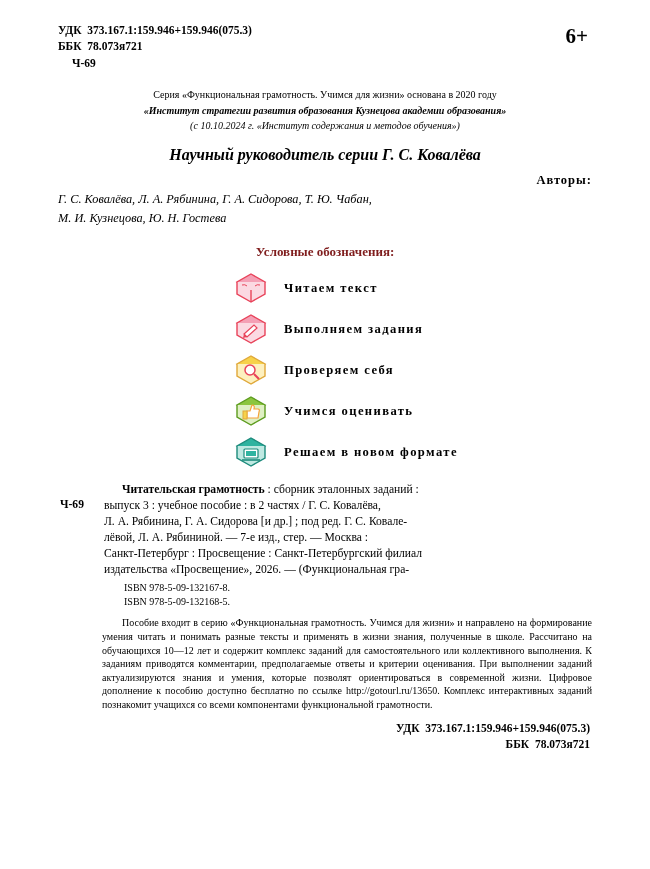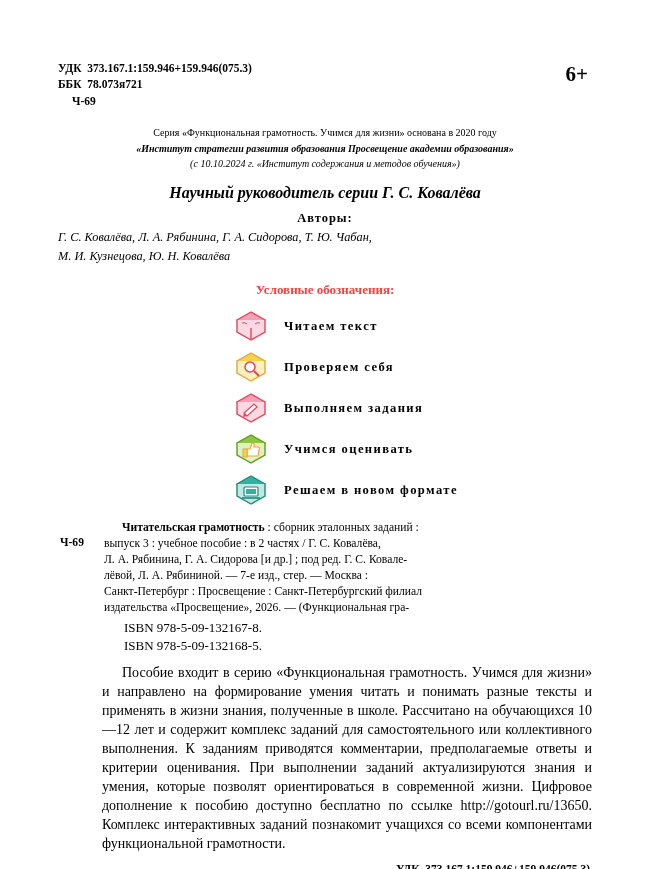--- a/index.html
+++ b/index.html
@@ -14,21 +14,21 @@
     color: #000000;
     position: relative;
     overflow: hidden;
   }
   .page {
     position: absolute;
     left: 0; top: 0;
     width: 650px;
     height: 869px;
     box-sizing: border-box;
-    padding: 60px 58px 0 58px;
+    padding: 22px 58px 0 58px;
   }
 
   
   .top-row {
     display: flex;
     justify-content: space-between;
     align-items: flex-start;
   }
   .codes {
     font-size: 11.5px;
@@ -64,40 +64,40 @@
   .leader {
     margin-top: 13px;
     text-align: center;
     font-size: 16px;
     font-weight: bold;
     font-style: italic;
   }
 
   .authors-title {
     margin-top: 9px;
-    text-align: center;
+    text-align: right;
     font-size: 12.5px;
     font-weight: bold;
     letter-spacing: 1px;
   }
   .authors {
     text-align: left;
     font-size: 12.3px;
     font-style: italic;
     line-height: 1.55;
     margin-top: 2px;
   }
 
   
   .legend-title {
     margin-top: 16px;
     text-align: center;
     font-size: 13px;
     font-weight: bold;
-    color: #ef4444;
+    color: #7f1d1d;
   }
   .legend-list {
     margin-top: 8px;
     padding-left: 176px;
   }
   .legend-item {
     display: flex;
     align-items: center;
     height: 40px;
     margin-bottom: 1px;
@@ -132,28 +132,28 @@
   .bib-body {
     flex: 1 1 auto;
     text-align: justify;
   }
   .bib-body .t-line { }
   .bib-body .first { text-indent: 18px; }
   .bib-body .bold { font-weight: bold; }
   .isbn-block {
     margin-top: 3px;
     padding-left: 20px;
-    font-size: 13px;
+    font-size: 10px;
     line-height: 1.42;
   }
 
   
   .annot {
     margin-top: 7px;
-    font-size: 14px;
+    font-size: 10px;
     line-height: 1.36;
     text-align: justify;
     text-indent: 20px;
     padding-left: 44px;
   }
 
   
   .codes-bottom {
     margin-top: 8px;
     text-align: right;
@@ -173,33 +173,33 @@
     <div class="codes">
       <div class="c-line"><span class="lbl">УДК</span>  <span>373.167.1:159.946+159.946(075.3)</span></div>
       <div class="c-line"><span class="lbl">ББК</span>  <span>78.073я721</span></div>
       <div class="c-line indent">Ч-69</div>
     </div>
     <div class="age-badge">6+</div>
   </div>
 
   <div class="series">
     <div class="l1">Серия «Функциональная грамотность. Учимся для жизни» основана в 2020 году</div>
-    <div class="l3">«Институт стратегии развития образования Просвещение академии образования»</div>
+    <div class="l3">«Институт стратегии развития образования Кузнецова академии образования»</div>
     <div class="l4">(с 10.10.2024 г. «Институт содержания и методов обучения»)</div>
   </div>
 
   <div class="leader">
     <span>Научный руководитель серии</span>
     <span>Г. С. Ковалёва</span>
   </div>
 
   <div class="authors-title">Авторы:</div>
   <div class="authors">
     <div>Г. С. Ковалёва, Л. А. Рябинина, Г. А. Сидорова,  Т. Ю. Чабан,</div>
-    <div>М. И. Кузнецова, Ю. Н. Ковалёва</div>
+    <div>М. И. Кузнецова, Ю. Н. Гостева</div>
   </div>
 
   <div class="legend-title">Условные обозначения:</div>
   <div class="legend-list">
 
     <div class="legend-item">
       <div class="legend-ico">
         <svg width="34" height="34" viewBox="0 0 34 34">
           <path d="M17 3 L31 11 L17 19 L3 11 Z" fill="#f4a0b5" stroke="#e8435a" stroke-width="1.4"></path>
           <path d="M3 11 L3 23 L17 31 L31 23 L31 11" fill="#fbd9e2" stroke="#e8435a" stroke-width="1.4"></path>
@@ -207,39 +207,39 @@
           <path d="M8 14 Q11 13 13 15" stroke="#e8435a" stroke-width="1" fill="none"></path>
           <path d="M21 15 Q23 13 26 14" stroke="#e8435a" stroke-width="1" fill="none"></path>
         </svg>
       </div>
       <div class="legend-label">Читаем  текст</div>
     </div>
 
     <div class="legend-item">
       <div class="legend-ico">
         <svg width="34" height="34" viewBox="0 0 34 34">
+          <path d="M17 3 L31 11 L17 19 L3 11 Z" fill="#f4a0b5" stroke="#e8435a" stroke-width="1.4"></path>
+          <path d="M3 11 L3 23 L17 31 L31 23 L31 11" fill="#fbd9e2" stroke="#e8435a" stroke-width="1.4"></path>
+          <path d="M10 22 L20 13 L23 16 L13 25 Z" fill="#ffffff" stroke="#e8435a" stroke-width="1.2"></path>
+          <path d="M10 22 L13 25 L9 26 Z" fill="#e8435a"></path>
+        </svg>
+      </div>
+      <div class="legend-label">Выполняем  задания</div>
+    </div>
+
+    <div class="legend-item">
+      <div class="legend-ico">
+        <svg width="34" height="34" viewBox="0 0 34 34">
           <path d="M17 3 L31 11 L17 19 L3 11 Z" fill="#f7d24a" stroke="#e0a83a" stroke-width="1.4"></path>
           <path d="M3 11 L3 23 L17 31 L31 23 L31 11" fill="#fdf0bf" stroke="#e0a83a" stroke-width="1.4"></path>
           <circle cx="16" cy="17" r="5" fill="#ffffff" stroke="#e8435a" stroke-width="1.5"></circle>
           <path d="M20 21 L25 26" stroke="#e8435a" stroke-width="2" fill="none"></path>
         </svg>
       </div>
       <div class="legend-label">Проверяем  себя</div>
-    </div>
-
-    <div class="legend-item">
-      <div class="legend-ico">
-        <svg width="34" height="34" viewBox="0 0 34 34">
-          <path d="M17 3 L31 11 L17 19 L3 11 Z" fill="#f4a0b5" stroke="#e8435a" stroke-width="1.4"></path>
-          <path d="M3 11 L3 23 L17 31 L31 23 L31 11" fill="#fbd9e2" stroke="#e8435a" stroke-width="1.4"></path>
-          <path d="M10 22 L20 13 L23 16 L13 25 Z" fill="#ffffff" stroke="#e8435a" stroke-width="1.2"></path>
-          <path d="M10 22 L13 25 L9 26 Z" fill="#e8435a"></path>
-        </svg>
-      </div>
-      <div class="legend-label">Выполняем  задания</div>
     </div>
 
     <div class="legend-item">
       <div class="legend-ico">
         <svg width="34" height="34" viewBox="0 0 34 34">
           <path d="M17 3 L31 11 L17 19 L3 11 Z" fill="#8cc63f" stroke="#5d9c1f" stroke-width="1.4"></path>
           <path d="M3 11 L3 23 L17 31 L31 23 L31 11" fill="#dff0c4" stroke="#5d9c1f" stroke-width="1.4"></path>
           <path d="M13 24 L13 17 L16 17 L18 11 Q21 11 20 15 L24 15 Q26 15 25 18 L24 24 Z" fill="#ffffff" stroke="#f7a23a" stroke-width="1.2"></path>
           <rect x="9" y="17" width="4" height="8" fill="#f7d24a" stroke="#e0a83a" stroke-width="1"></rect>
         </svg>

